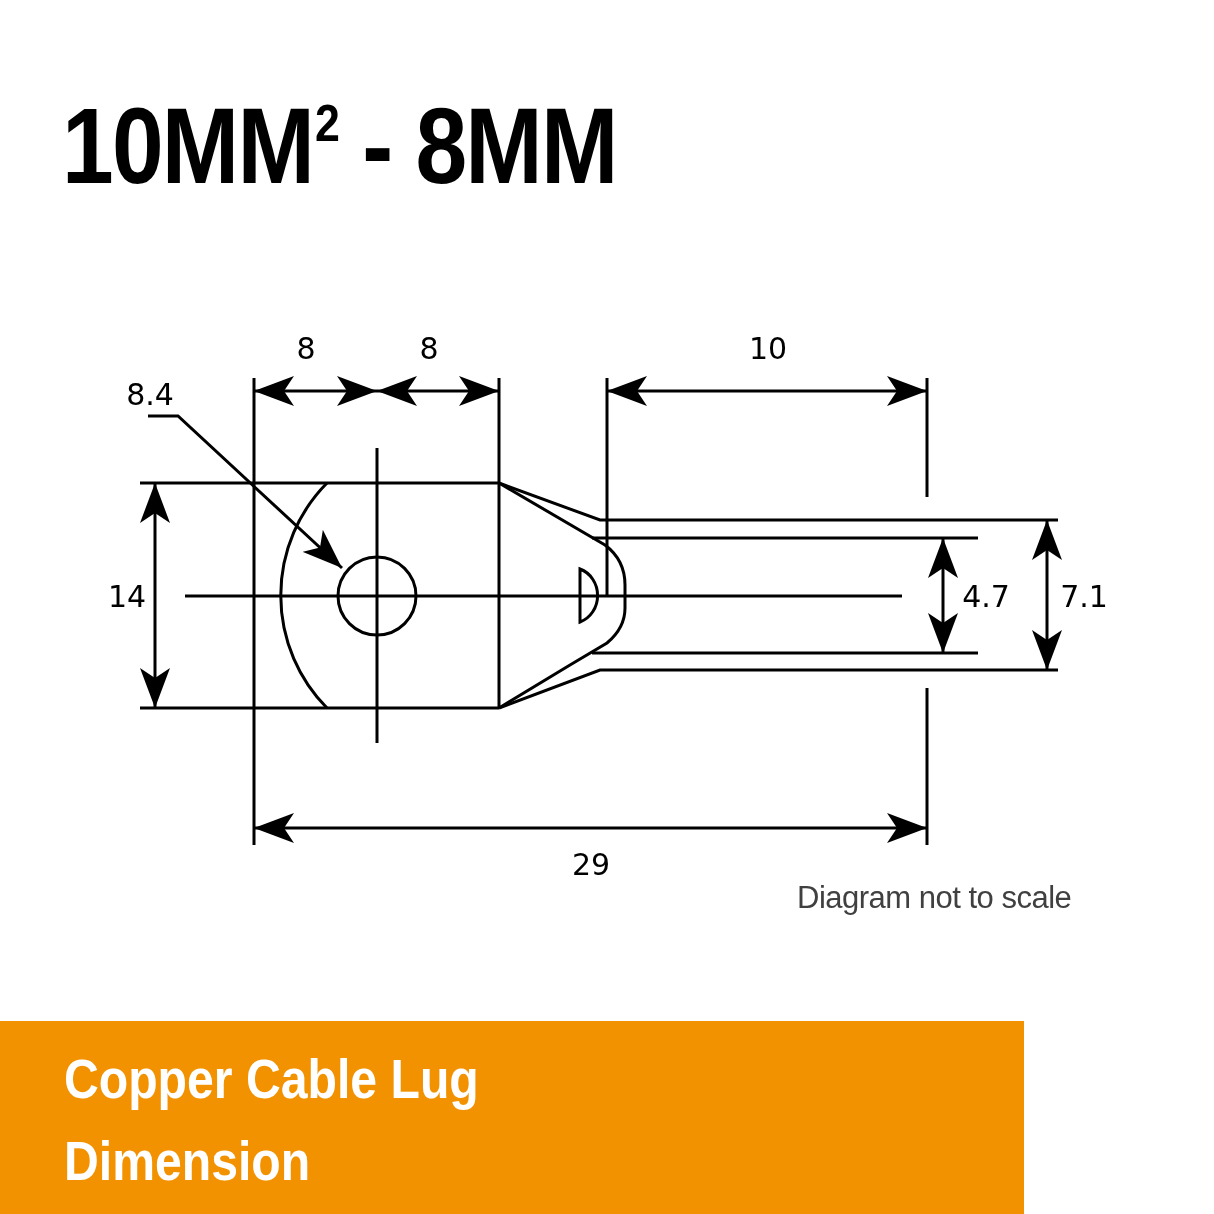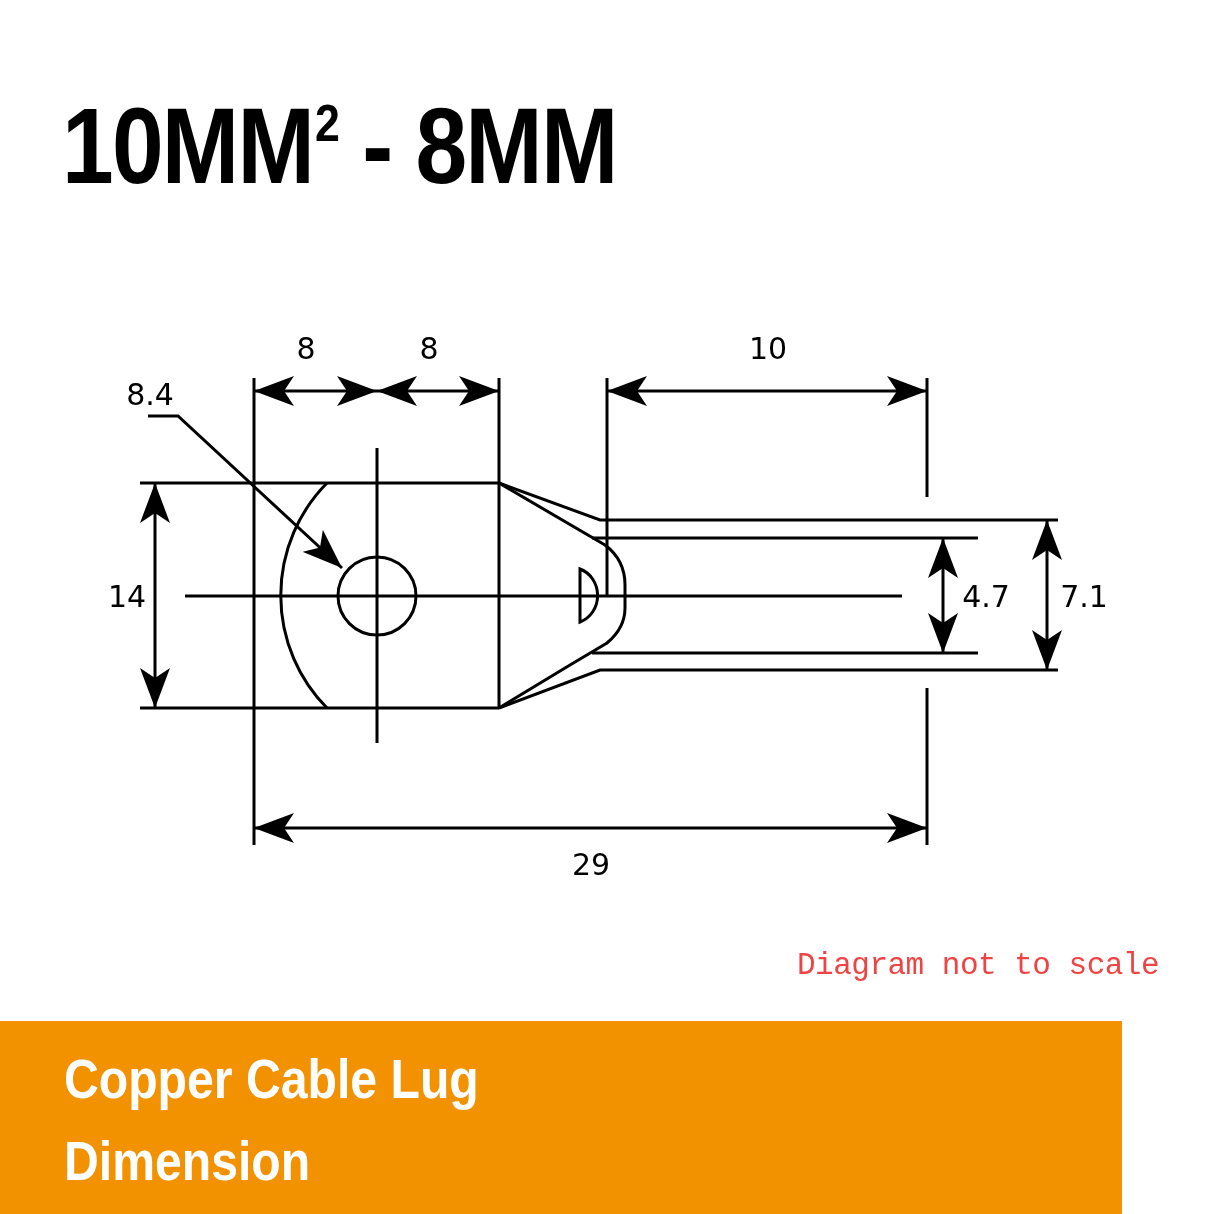--- a/index.html
+++ b/index.html
@@ -8,26 +8,26 @@
     position: absolute; left: 62px; top: 92px;
     font-family: "Liberation Sans", sans-serif; font-weight: 700;
     font-size: 108px; line-height: 108px; color: #000;
     letter-spacing: -2px; transform: scaleX(0.86); transform-origin: left top;
     white-space: nowrap;
   }
   .title sup { font-size: 52px; vertical-align: 0; position: relative; top: -42px; margin-left: 2px; }
   svg.drawing { position: absolute; left: 0; top: 0; }
   .dim { font-family: "DejaVu Sans", sans-serif; font-size: 30px; fill: #000; }
   .note {
-    position: absolute; left: 797px; top: 948px;
-    font-family: Liberation Mono, monospace; font-size: 31px; color: #ef4444;
+    position: absolute; left: 797px; top: 880px;
+    font-family: Liberation Sans, sans-serif; font-size: 31px; color: #404040;
     letter-spacing: -0.5px; white-space: nowrap;
   }
   .banner {
-    position: absolute; left: 0; top: 1021px; width: 1122px; height: 193px;
+    position: absolute; left: 0; top: 1021px; width: 1024px; height: 193px;
     background: #f29200;
   }
   .banner .line {
     position: absolute; left: 64px; color: #ffffff;
     font-family: "Liberation Sans", sans-serif; font-weight: 700;
     font-size: 56px; line-height: 60px; white-space: nowrap;
     transform: scaleX(0.86); transform-origin: left top;
   }
   .banner .l1 { top: 28px; }
   .banner .l2 { top: 110px; }

